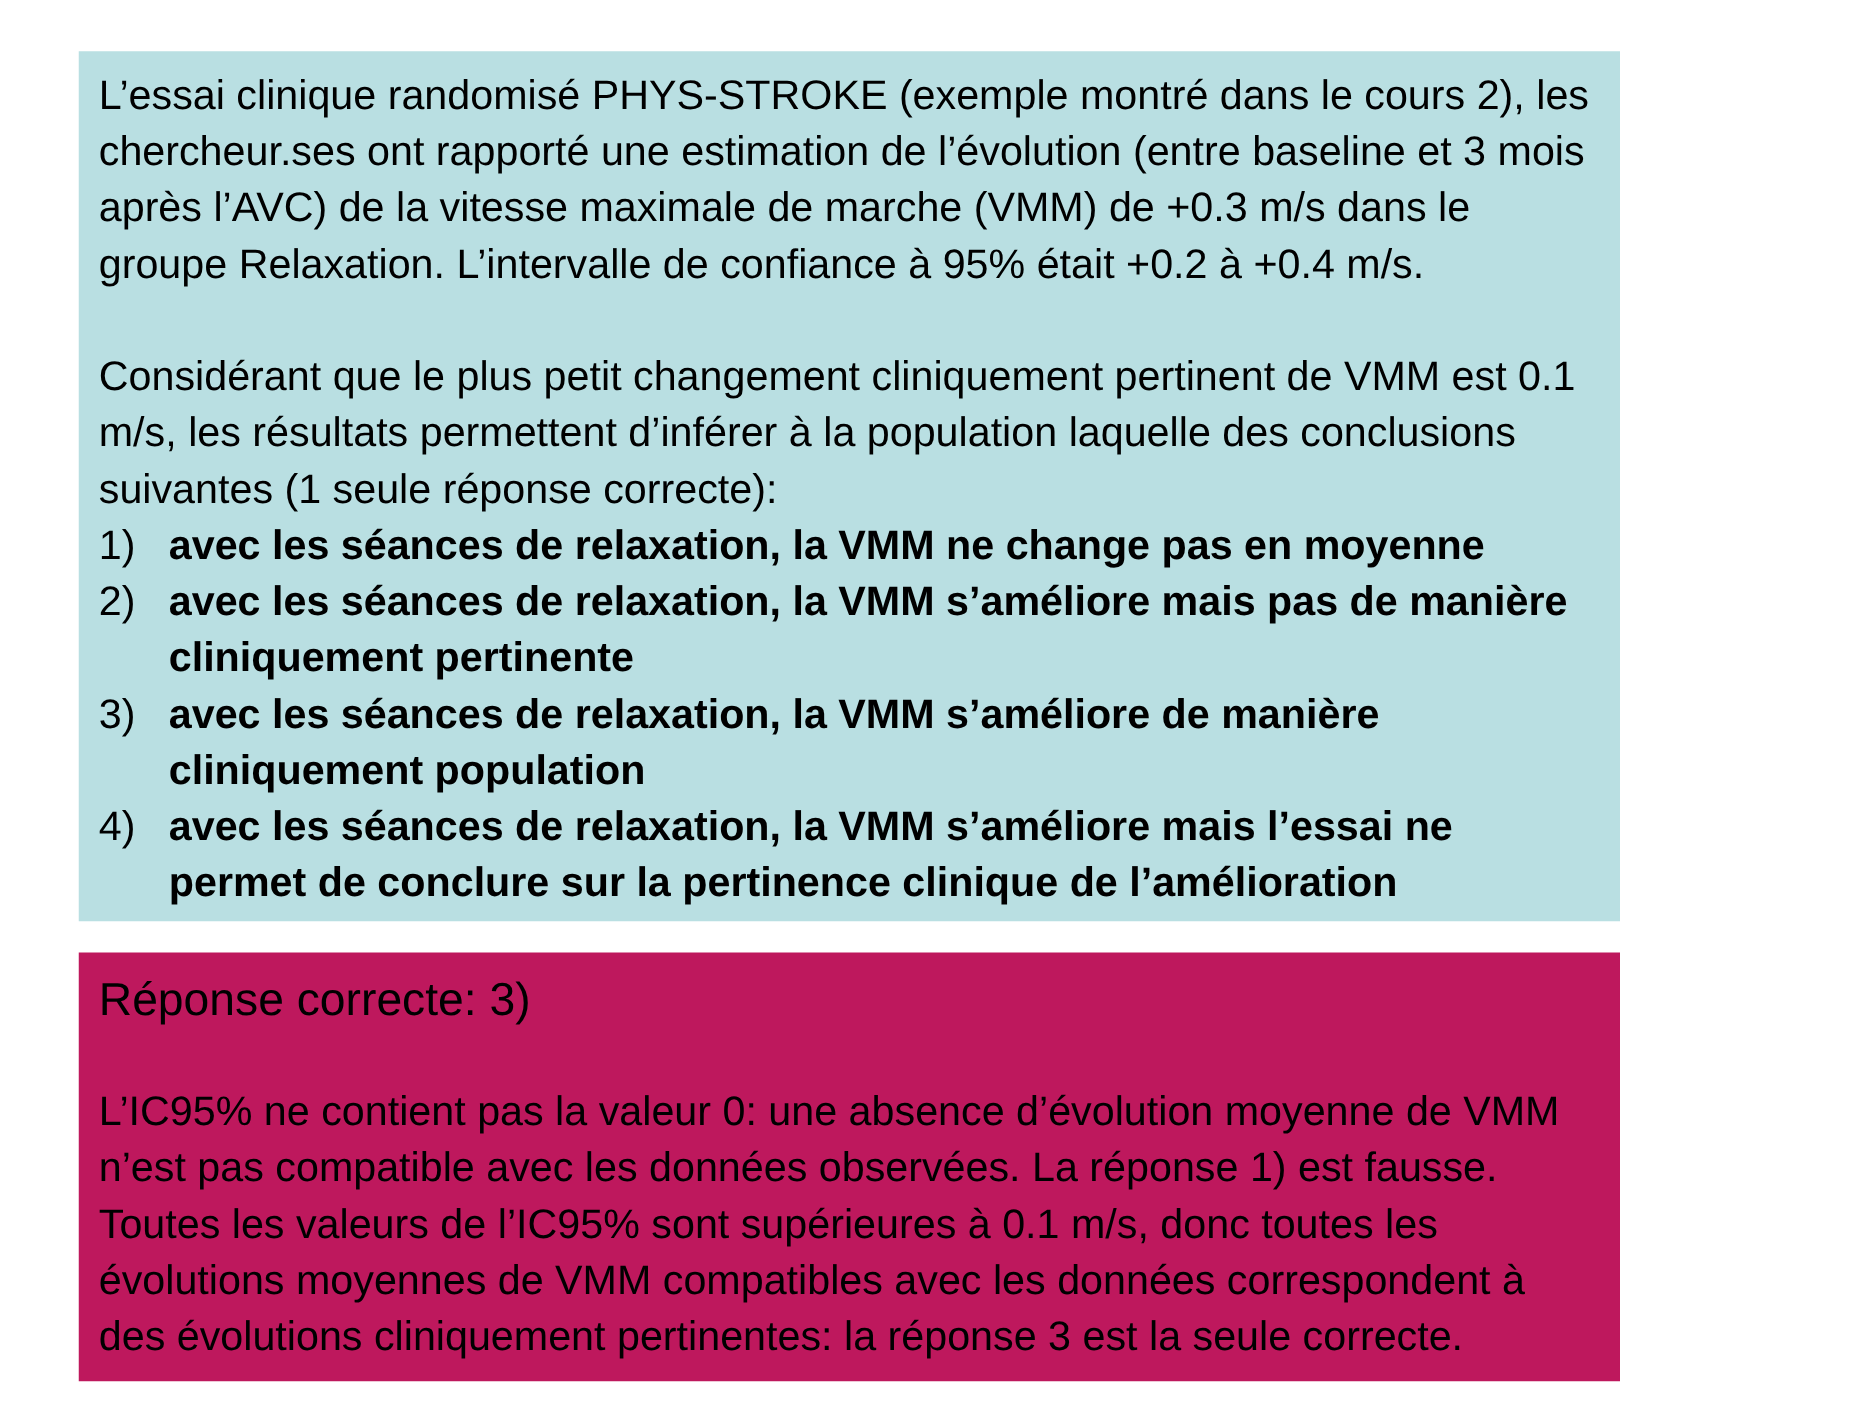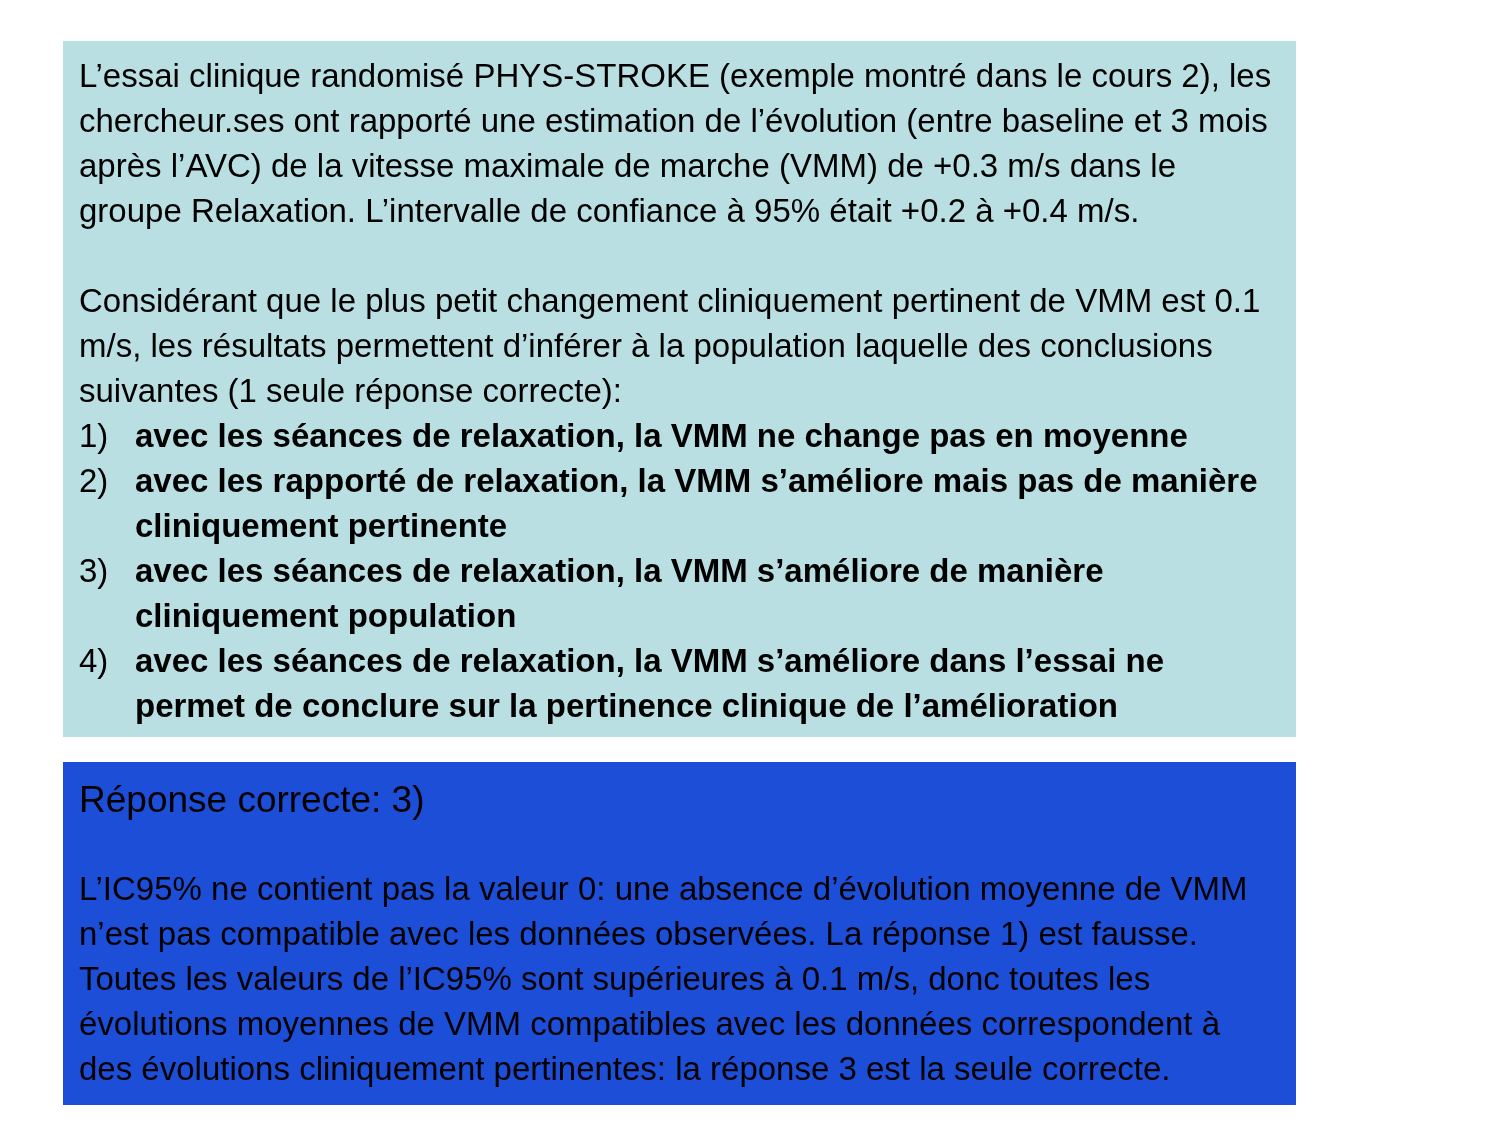--- a/index.html
+++ b/index.html
@@ -1,20 +1,20 @@
 <!DOCTYPE html>
 <html><head>
   <meta charset="utf-8">
   <style>
     html, body { margin: 0; padding: 0; background: #ffffff; }
     body { width: 1500px; height: 1125px; position: relative; overflow: hidden;
       font-family: "Liberation Sans", sans-serif; color: #000; }
     .box { position: absolute; left: 35px; width: 1233px; box-sizing: border-box; margin-left: 28px; }
     .question { top: 41px; height: 696px; background: #b9dfe2; padding: 12px 16px 0 16px; }
-    .answer { top: 762px; height: 343px; background: #1d4ed8; padding: 14px 16px 0 16px; }
+    .answer { top: 762px; height: 343px; background: #be185d; padding: 14px 16px 0 16px; }
     .txt { font-size: 33px; line-height: 45px; white-space: normal; }
     .q-par { margin: 0; }
     .gap { height: 45px; }
     .u { text-underline-offset: 4px; }
     ol.opts { list-style: none; margin: 0; padding: 0; }
     ol.opts li { display: flex; }
     .num { width: 56px; flex: 0 0 56px; }
     .opt-text { flex: 1; font-weight: bold; }
     .ans-title { font-size: 37px; line-height: 48px; margin: 0; }
     .ans-gap { height: 42px; }
@@ -26,29 +26,29 @@
   <p class="txt q-par">L’essai clinique randomisé PHYS-STROKE (exemple montré dans le cours 2), les chercheur.ses ont rapporté une estimation de l’évolution (entre baseline et 3 mois après l’AVC) de la vitesse maximale de marche (VMM) de +0.3 m/s dans le groupe Relaxation. L’intervalle de confiance à 95% était +0.2 à +0.4 m/s.</p>
   <div class="gap"></div>
   <p class="txt q-par"><span class="u">Considérant que le plus petit changement cliniquement pertinent de VMM est 0.1 m/s</span><span>, les résultats permettent d’inférer à la population laquelle des conclusions suivantes (1 seule réponse correcte):</span></p>
   <ol class="opts txt">
     <li>
       <span class="num">1)</span>
       <span class="opt-text">avec les séances de relaxation, la VMM ne change pas en moyenne</span>
     </li>
     <li>
       <span class="num">2)</span>
-      <span class="opt-text">avec les rapporté de relaxation, la VMM s’améliore mais pas de manière cliniquement pertinente</span>
+      <span class="opt-text">avec les séances de relaxation, la VMM s’améliore mais pas de manière cliniquement pertinente</span>
     </li>
     <li>
       <span class="num">3)</span>
       <span class="opt-text">avec les séances de relaxation, la VMM s’améliore de manière cliniquement population</span>
     </li>
     <li>
       <span class="num">4)</span>
-      <span class="opt-text">avec les séances de relaxation, la VMM s’améliore dans l’essai ne permet de conclure sur la pertinence clinique de l’amélioration</span>
+      <span class="opt-text">avec les séances de relaxation, la VMM s’améliore mais l’essai ne permet de conclure sur la pertinence clinique de l’amélioration</span>
     </li>
   </ol>
 </div>
 
 <div class="box answer">
   <p class="ans-title">Réponse correcte: 3)</p>
   <div class="ans-gap"></div>
   <p class="txt q-par">L’IC95% ne contient pas la valeur 0: une absence d’évolution moyenne de VMM n’est pas compatible avec les données observées. La réponse 1) est fausse. Toutes les valeurs de l’IC95% sont supérieures à 0.1 m/s, donc toutes les évolutions moyennes de VMM compatibles avec les données correspondent à des évolutions cliniquement pertinentes: la réponse 3 est la seule correcte.</p>
 </div>
 

